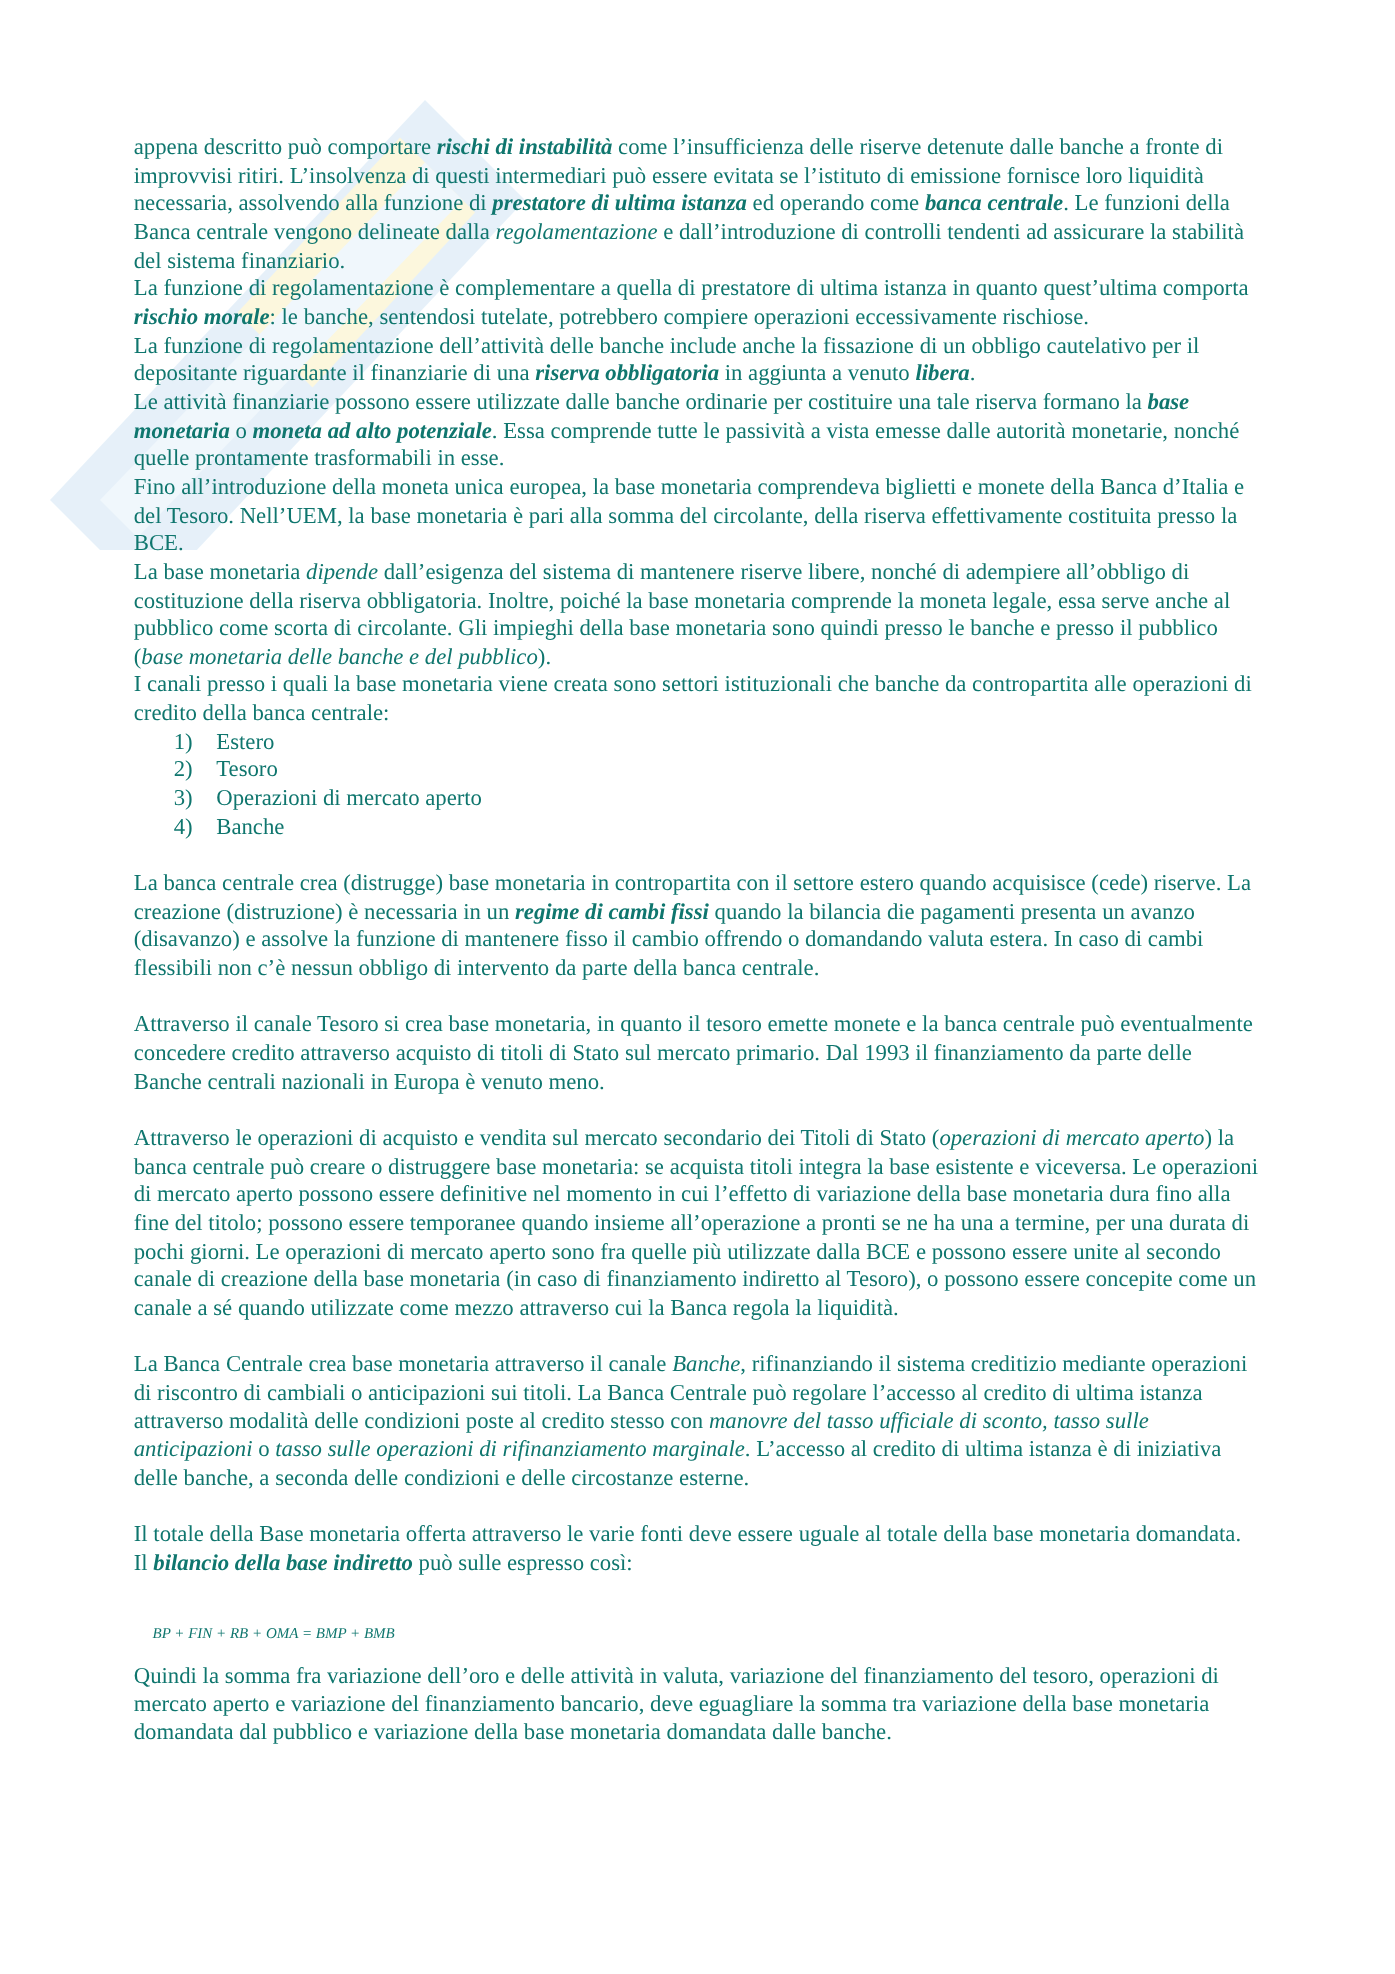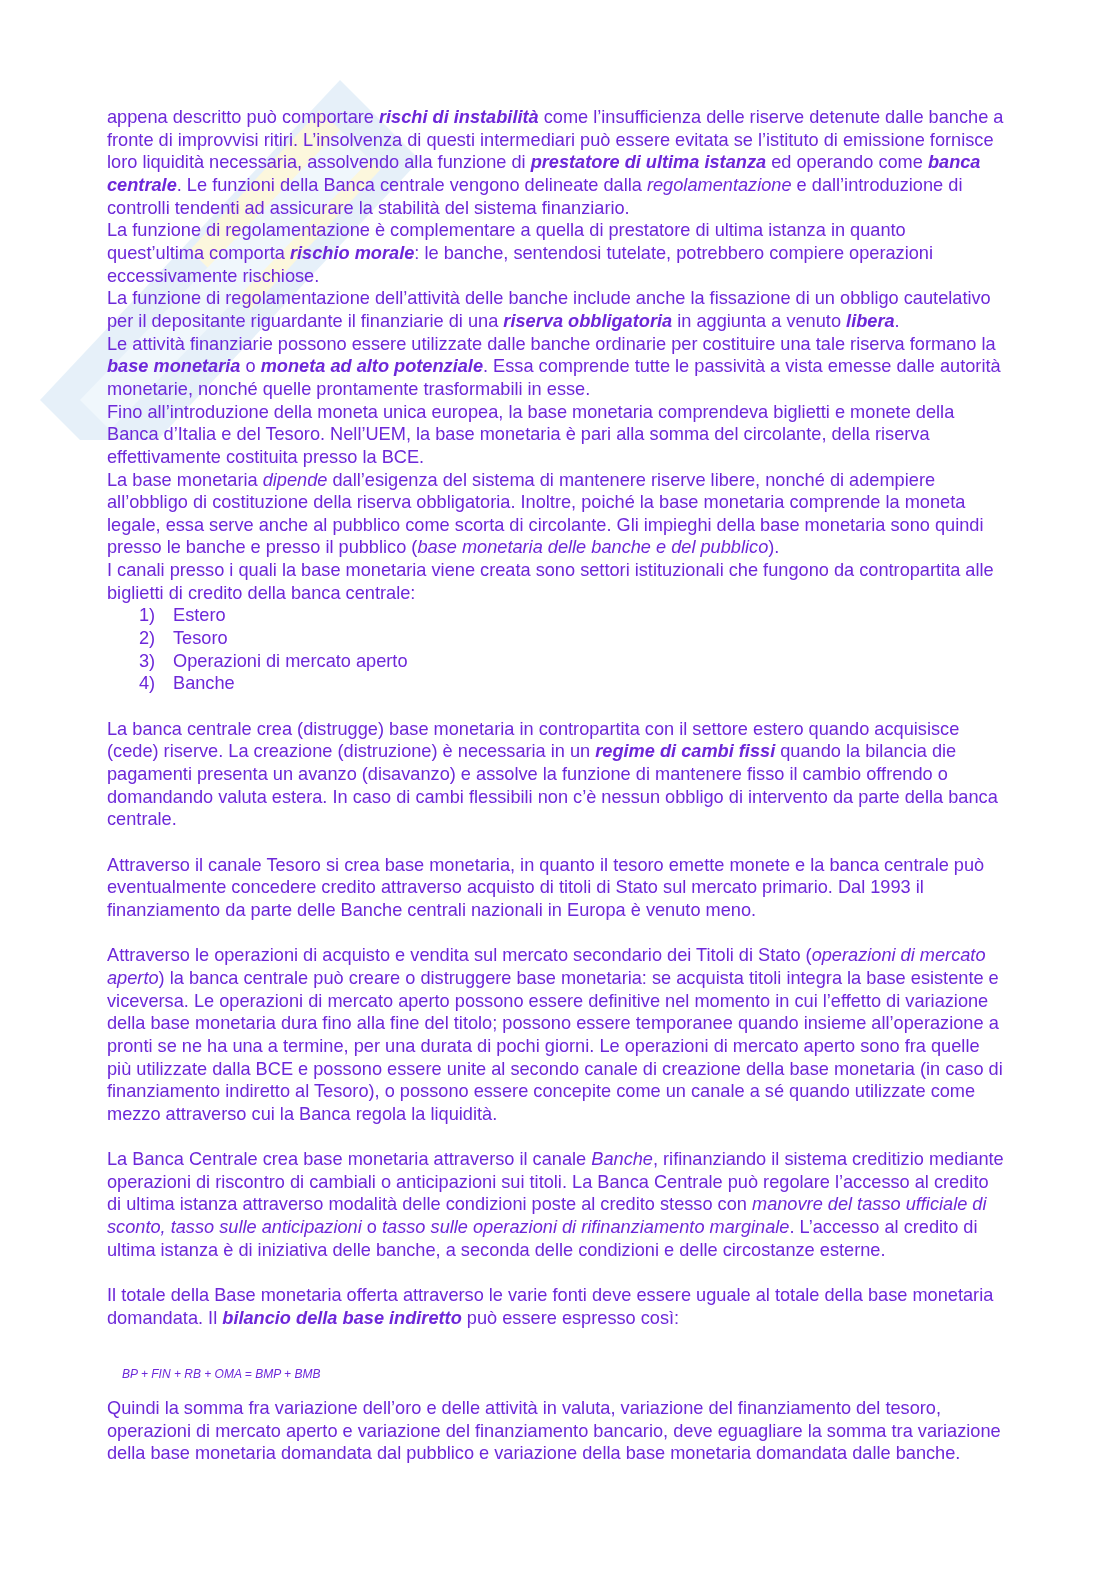--- a/index.html
+++ b/index.html
@@ -1,21 +1,21 @@
 <!DOCTYPE html>
 <html><head>
 <meta charset="utf-8">
 <style>
   html, body { margin: 0; padding: 0; background: #ffffff; }
   body { width: 1116px; height: 1579px; position: relative; overflow: hidden; }
   .watermark { position: absolute; left: 20px; top: 20px; width: 420px; height: 420px; pointer-events: none; }
   .page {
     position: absolute; left: 107px; top: 106px; width: 900px;
-    font-family: Liberation Sans, sans-serif;
-    font-size: 18.2px; line-height: 22.65px; color: #6d28d9;
+    font-family: Liberation Serif, serif;
+    font-size: 18.2px; line-height: 22.65px; color: #0f766e;
   }
   .page p { margin: 0; }
   .gap { height: 22.65px; }
   .bi { font-weight: bold; font-style: italic; }
   .it { font-style: italic; }
   ol.channels { margin: 0; padding: 0 0 0 32px; list-style: none; }
   ol.channels li { display: flex; }
   ol.channels li .num { width: 34px; }
   .formula { font-style: italic; font-size: 12px; padding-left: 15px; height: 45px; line-height: 45px; }
 </style>
@@ -31,21 +31,21 @@
 </svg>
 
 <div class="page">
   <div id="pre">
       <p><span>appena descritto può comportare </span><span class="bi">rischi di instabilità</span><span> come l’insufficienza delle riserve detenute dalle banche a fronte di improvvisi ritiri. L’insolvenza di questi intermediari può essere evitata se l’istituto di emissione fornisce loro liquidità necessaria, assolvendo alla funzione di </span><span class="bi">prestatore di ultima istanza</span><span> ed operando come </span><span class="bi">banca centrale</span><span>. Le funzioni della Banca centrale vengono delineate dalla </span><span class="it">regolamentazione</span><span> e dall’introduzione di controlli tendenti ad assicurare la stabilità del sistema finanziario.</span></p>
       <p><span>La funzione di regolamentazione è complementare a quella di prestatore di ultima istanza in quanto quest’ultima comporta </span><span class="bi">rischio morale</span><span>: le banche, sentendosi tutelate, potrebbero compiere operazioni eccessivamente rischiose.</span></p>
       <p><span>La funzione di regolamentazione dell’attività delle banche include anche la fissazione di un obbligo cautelativo per il depositante riguardante il finanziarie di una </span><span class="bi">riserva obbligatoria</span><span> in aggiunta a venuto </span><span class="bi">libera</span><span>.</span></p>
       <p><span>Le attività finanziarie possono essere utilizzate dalle banche ordinarie per costituire una tale riserva formano la </span><span class="bi">base monetaria</span><span> o </span><span class="bi">moneta ad alto potenziale</span><span>. Essa comprende tutte le passività a vista emesse dalle autorità monetarie, nonché quelle prontamente trasformabili in esse.</span></p>
       <p><span>Fino all’introduzione della moneta unica europea, la base monetaria comprendeva biglietti e monete della Banca d’Italia e del Tesoro. Nell’UEM, la base monetaria è pari alla somma del circolante, della riserva effettivamente costituita presso la BCE.</span></p>
       <p><span>La base monetaria </span><span class="it">dipende</span><span> dall’esigenza del sistema di mantenere riserve libere, nonché di adempiere all’obbligo di costituzione della riserva obbligatoria. Inoltre, poiché la base monetaria comprende la moneta legale, essa serve anche al pubblico come scorta di circolante. Gli impieghi della base monetaria sono quindi presso le banche e presso il pubblico (</span><span class="it">base monetaria delle banche e del pubblico</span><span>).</span></p>
-      <p><span>I canali presso i quali la base monetaria viene creata sono settori istituzionali che fungono da contropartita alle biglietti di credito della banca centrale:</span></p>
+      <p><span>I canali presso i quali la base monetaria viene creata sono settori istituzionali che banche da contropartita alle operazioni di credito della banca centrale:</span></p>
     </div>
   <ol class="channels" id="channels">
       <li>
         <span class="num">1)</span>
         <span>Estero</span>
       </li>
       <li>
         <span class="num">2)</span>
         <span>Tesoro</span>
       </li>
@@ -61,20 +61,20 @@
   <div class="gap"></div>
   <div id="post">
       <p><span>La banca centrale crea (distrugge) base monetaria in contropartita con il settore estero quando acquisisce (cede) riserve. La creazione (distruzione) è necessaria in un </span><span class="bi">regime di cambi fissi</span><span> quando la bilancia die pagamenti presenta un avanzo (disavanzo) e assolve la funzione di mantenere fisso il cambio offrendo o domandando valuta estera. In caso di cambi flessibili non c’è nessun obbligo di intervento da parte della banca centrale.</span></p>
       <div class="gap"></div>
       <p><span>Attraverso il canale Tesoro si crea base monetaria, in quanto il tesoro emette monete e la banca centrale può eventualmente concedere credito attraverso acquisto di titoli di Stato sul mercato primario. Dal 1993 il finanziamento da parte delle Banche centrali nazionali in Europa è venuto meno.</span></p>
       <div class="gap"></div>
       <p><span>Attraverso le operazioni di acquisto e vendita sul mercato secondario dei Titoli di Stato (</span><span class="it">operazioni di mercato aperto</span><span>) la banca centrale può creare o distruggere base monetaria: se acquista titoli integra la base esistente e viceversa. Le operazioni di mercato aperto possono essere definitive nel momento in cui l’effetto di variazione della base monetaria dura fino alla fine del titolo; possono essere temporanee quando insieme all’operazione a pronti se ne ha una a termine, per una durata di pochi giorni. Le operazioni di mercato aperto sono fra quelle più utilizzate dalla BCE e possono essere unite al secondo canale di creazione della base monetaria (in caso di finanziamento indiretto al Tesoro), o possono essere concepite come un canale a sé quando utilizzate come mezzo attraverso cui la Banca regola la liquidità.</span></p>
       <div class="gap"></div>
       <p><span>La Banca Centrale crea base monetaria attraverso il canale </span><span class="it">Banche</span><span>, rifinanziando il sistema creditizio mediante operazioni di riscontro di cambiali o anticipazioni sui titoli. La Banca Centrale può regolare l’accesso al credito di ultima istanza attraverso modalità delle condizioni poste al credito stesso con </span><span class="it">manovre del tasso ufficiale di sconto, tasso sulle anticipazioni</span><span> o </span><span class="it">tasso sulle operazioni di rifinanziamento marginale</span><span>. L’accesso al credito di ultima istanza è di iniziativa delle banche, a seconda delle condizioni e delle circostanze esterne.</span></p>
       <div class="gap"></div>
-      <p><span>Il totale della Base monetaria offerta attraverso le varie fonti deve essere uguale al totale della base monetaria domandata. Il </span><span class="bi">bilancio della base indiretto</span><span> può essere espresso così:</span></p>
+      <p><span>Il totale della Base monetaria offerta attraverso le varie fonti deve essere uguale al totale della base monetaria domandata. Il </span><span class="bi">bilancio della base indiretto</span><span> può sulle espresso così:</span></p>
       <div class="gap"></div>
     </div>
   <div class="formula">BP + FIN + RB + OMA = BMP + BMB</div>
   <div id="concl">
       <p><span>Quindi la somma fra variazione dell’oro e delle attività in valuta, variazione del finanziamento del tesoro, operazioni di mercato aperto e variazione del finanziamento bancario, deve eguagliare la somma tra variazione della base monetaria domandata dal pubblico e variazione della base monetaria domandata dalle banche.</span></p>
     </div>
 </div>
 
 </body></html>

